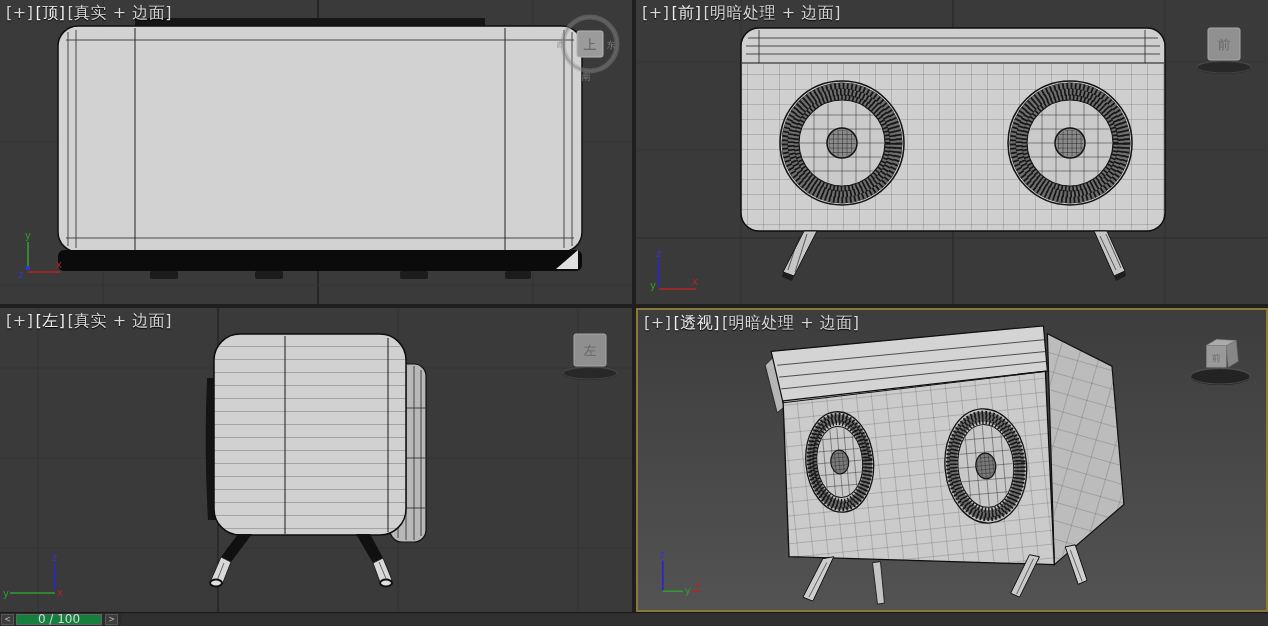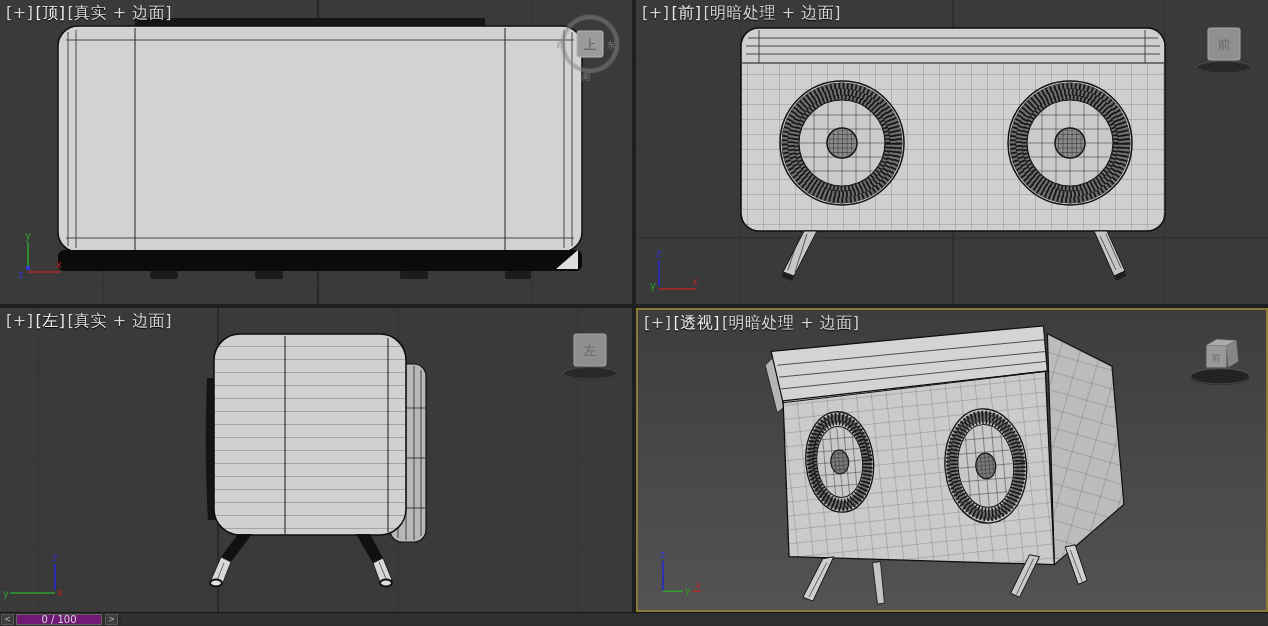--- a/index.html
+++ b/index.html
@@ -9,22 +9,22 @@
   .vp svg{position:absolute;left:0;top:0;width:100%;height:100%;display:block;}
   .vp.active{box-sizing:border-box;border:2px solid #8a7a38;}
   .vplabel{position:absolute;left:6px;top:3px;font-size:16px;color:#d8d8d8;
            letter-spacing:0.5px;white-space:nowrap;text-shadow:0 1px 1px #000;}
   .vplabel span{margin-right:2px;cursor:default;}
   .vplabel .vname{color:#f0f0f0;}
   .timebar{position:absolute;left:0;top:612px;width:1268px;height:14px;background:#2c2c2c;
            border-top:1px solid #191919;box-sizing:border-box;}
   .tbtn{position:absolute;top:1px;width:13px;height:11px;background:#3d3d3d;border:1px solid #585858;
         box-sizing:border-box;color:#b8b8b8;font-size:8px;line-height:9px;text-align:center;cursor:pointer;}
-  .tthumb{position:absolute;left:16px;top:1px;width:86px;height:11px;background:#701a75;
-          border:1px solid #636363;box-sizing:border-box;color:#d6d6d6;font-size:10px;
+  .tthumb{position:absolute;left:16px;top:1px;width:86px;height:11px;background:#15803d;
+          border:1px solid #636363;box-sizing:border-box;color:#d6d6d6;font-size:12px;
           line-height:9px;text-align:center;cursor:pointer;}
   .ttrack{position:absolute;left:122px;top:1px;right:0;height:11px;background:#303030;}
 </style>
 </head>
 <body>
 
 <div class="stage">
 
   <div class="vp" style="left:0;top:0">
     <svg viewBox="0 0 632 304" preserveAspectRatio="none">

